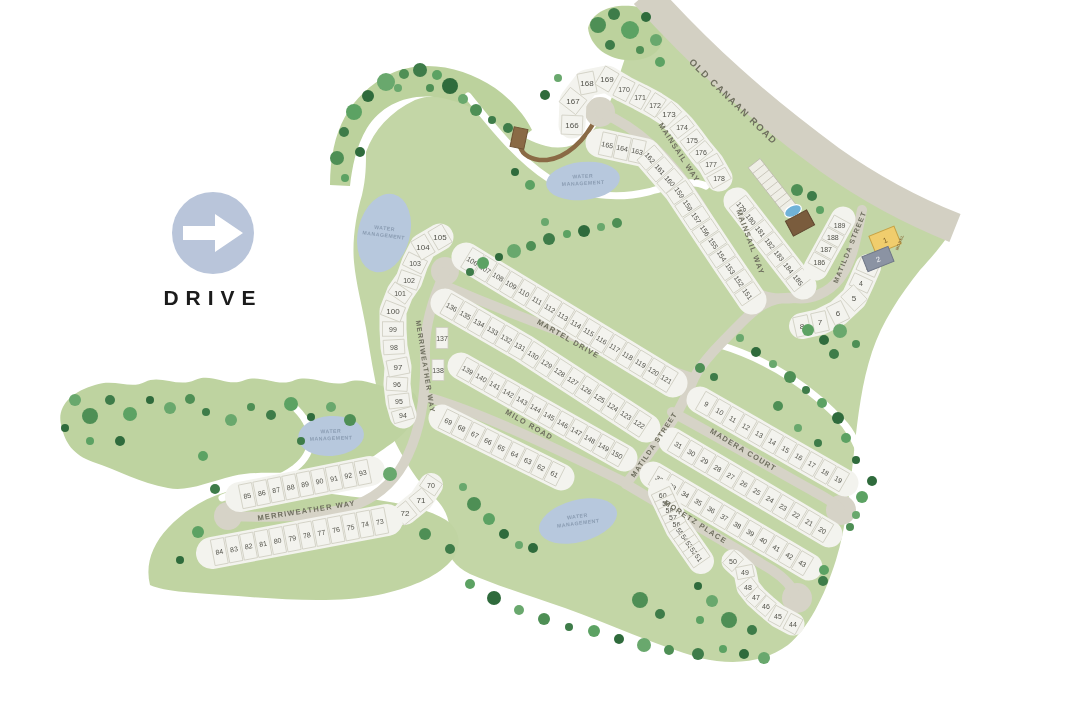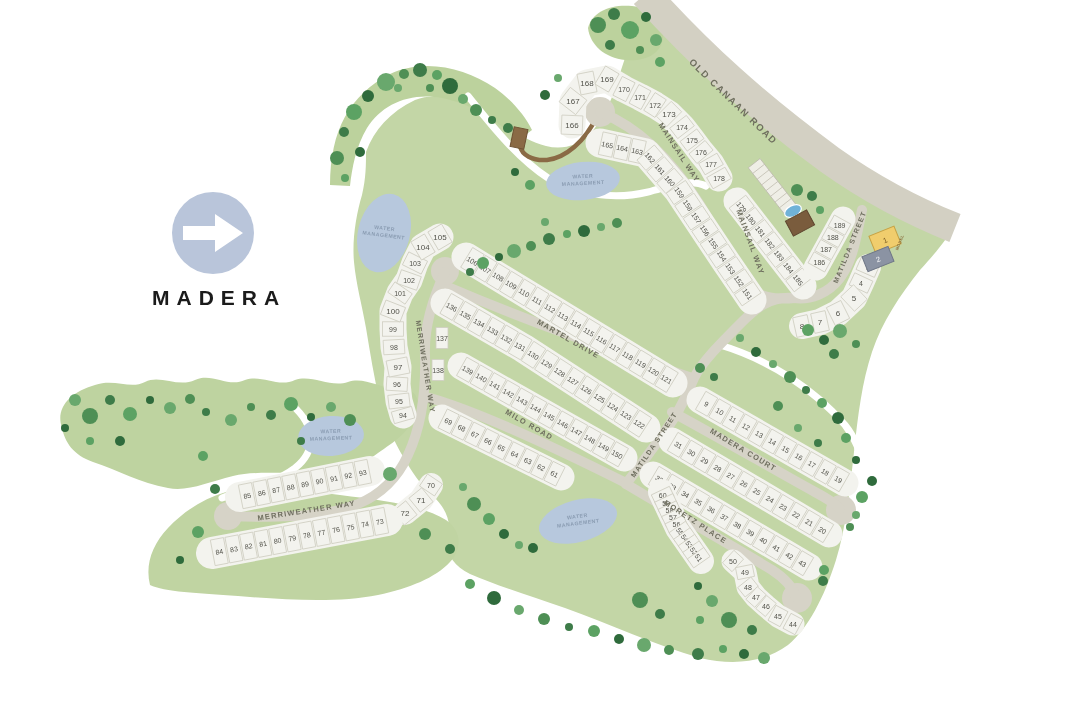--- a/index.html
+++ b/index.html
@@ -972,14 +972,14 @@
         <text y="-3" text-anchor="middle" font-size="5.2" fill="#8b9db3" letter-spacing="0.5" font-weight="600">WATER</text>
         <text y="4" text-anchor="middle" font-size="5.2" fill="#8b9db3" letter-spacing="0.5" font-weight="600">MANAGEMENT</text>
       </g>
       <g transform="translate(578 521) rotate(-7.5)">
         <text y="-3" text-anchor="middle" font-size="5.2" fill="#8b9db3" letter-spacing="0.5" font-weight="600">WATER</text>
         <text y="4" text-anchor="middle" font-size="5.2" fill="#8b9db3" letter-spacing="0.5" font-weight="600">MANAGEMENT</text>
       </g>
       <circle cx="213" cy="233" r="41" fill="#b9c5da"></circle>
       <polygon points="183,226 215,226 215,214 243,233 215,252 215,240 183,240" fill="#ffffff"></polygon>
     </svg>
-  <div class="north-label">MADERA</div>
+  <div class="north-label">DRIVE</div>
 </div>
 
 </body></html>

